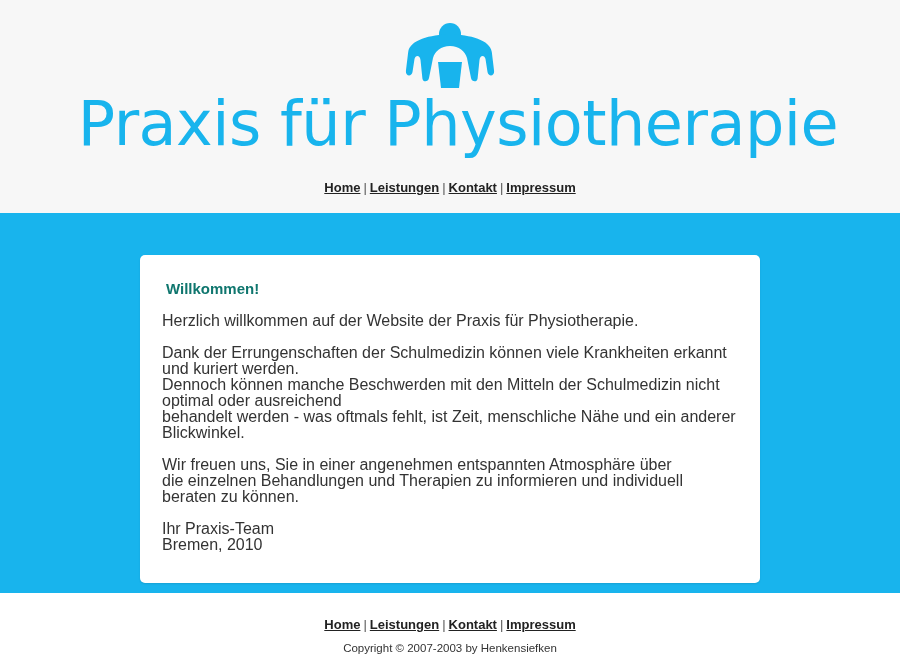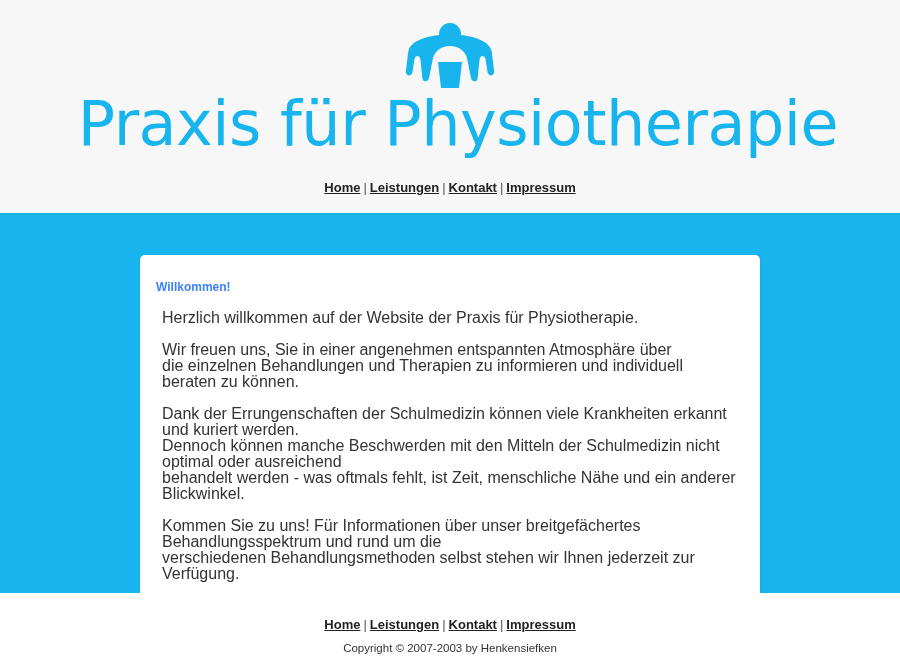--- a/index.html
+++ b/index.html
@@ -96,24 +96,24 @@
     left: 140px;
     top: 42px;
     width: 620px;
     background: #ffffff;
     border-radius: 5px;
     box-shadow: 0 1px 2px rgba(0,0,0,0.10);
     padding: 0;
     min-height: 318px;
   }
   .card-title {
-    font-size: 12px;
+    font-size: 15px;
     font-weight: bold;
-    color: #3b82f6;
-    padding: 25px 0 0 16px;
+    color: #0f766e;
+    padding: 25px 0 0 26px;
   }
   .card-body {
     padding: 16px 22px 22px 22px;
     font-size: 16px;
     line-height: 16px;
     color: #333333;
   }
   .card-body p {
     margin: 0 0 16px 0;
   }
@@ -195,23 +195,22 @@
     <div class="topnav">
       <a href="#">Home</a><span class="sep">|</span><a href="#">Leistungen</a><span class="sep">|</span><a href="#">Kontakt</a><span class="sep">|</span><a href="#">Impressum</a>
     </div>
   </div>
 
   <div class="band">
     <div class="content-card">
       <div class="card-title">Willkommen!</div>
       <div class="card-body">
         <p>Herzlich willkommen auf der Website der Praxis für Physiotherapie.</p>
+        <p>Dank der Errungenschaften der Schulmedizin können viele Krankheiten erkannt und kuriert werden.<br>Dennoch können manche Beschwerden mit den Mitteln der Schulmedizin nicht optimal oder ausreichend<br>behandelt werden - was oftmals fehlt, ist Zeit, menschliche Nähe und ein anderer Blickwinkel.</p>
         <p>Wir freuen uns, Sie in einer angenehmen entspannten Atmosphäre über<br>die einzelnen Behandlungen und Therapien zu informieren und individuell beraten zu können.</p>
-        <p>Dank der Errungenschaften der Schulmedizin können viele Krankheiten erkannt und kuriert werden.<br>Dennoch können manche Beschwerden mit den Mitteln der Schulmedizin nicht optimal oder ausreichend<br>behandelt werden - was oftmals fehlt, ist Zeit, menschliche Nähe und ein anderer Blickwinkel.</p>
-        <p>Kommen Sie zu uns! Für Informationen über unser breitgefächertes Behandlungsspektrum und rund um die<br>verschiedenen Behandlungsmethoden selbst stehen wir Ihnen jederzeit zur Verfügung.</p>
         <p>Ihr Praxis-Team<br>Bremen, 2010</p>
       </div>
     </div>
   </div>
 
   <div class="footer">
     <div class="footnav">
       <a href="#">Home</a><span class="sep">|</span><a href="#">Leistungen</a><span class="sep">|</span><a href="#">Kontakt</a><span class="sep">|</span><a href="#">Impressum</a>
     </div>
     <div class="copyright">Copyright © 2007-2003 by Henkensiefken</div>

